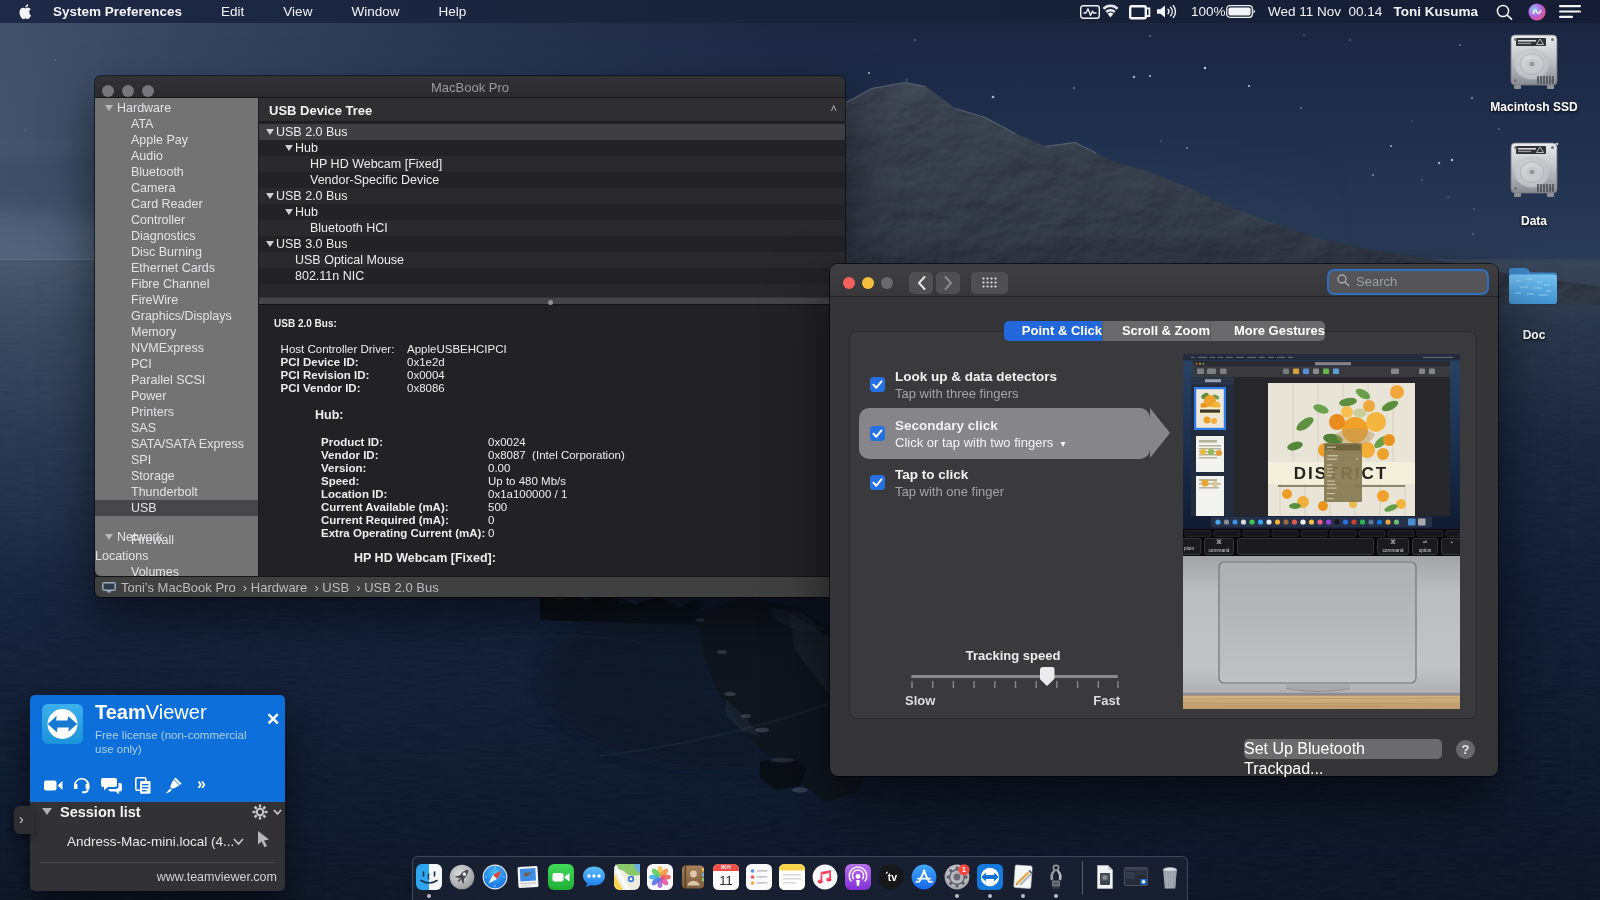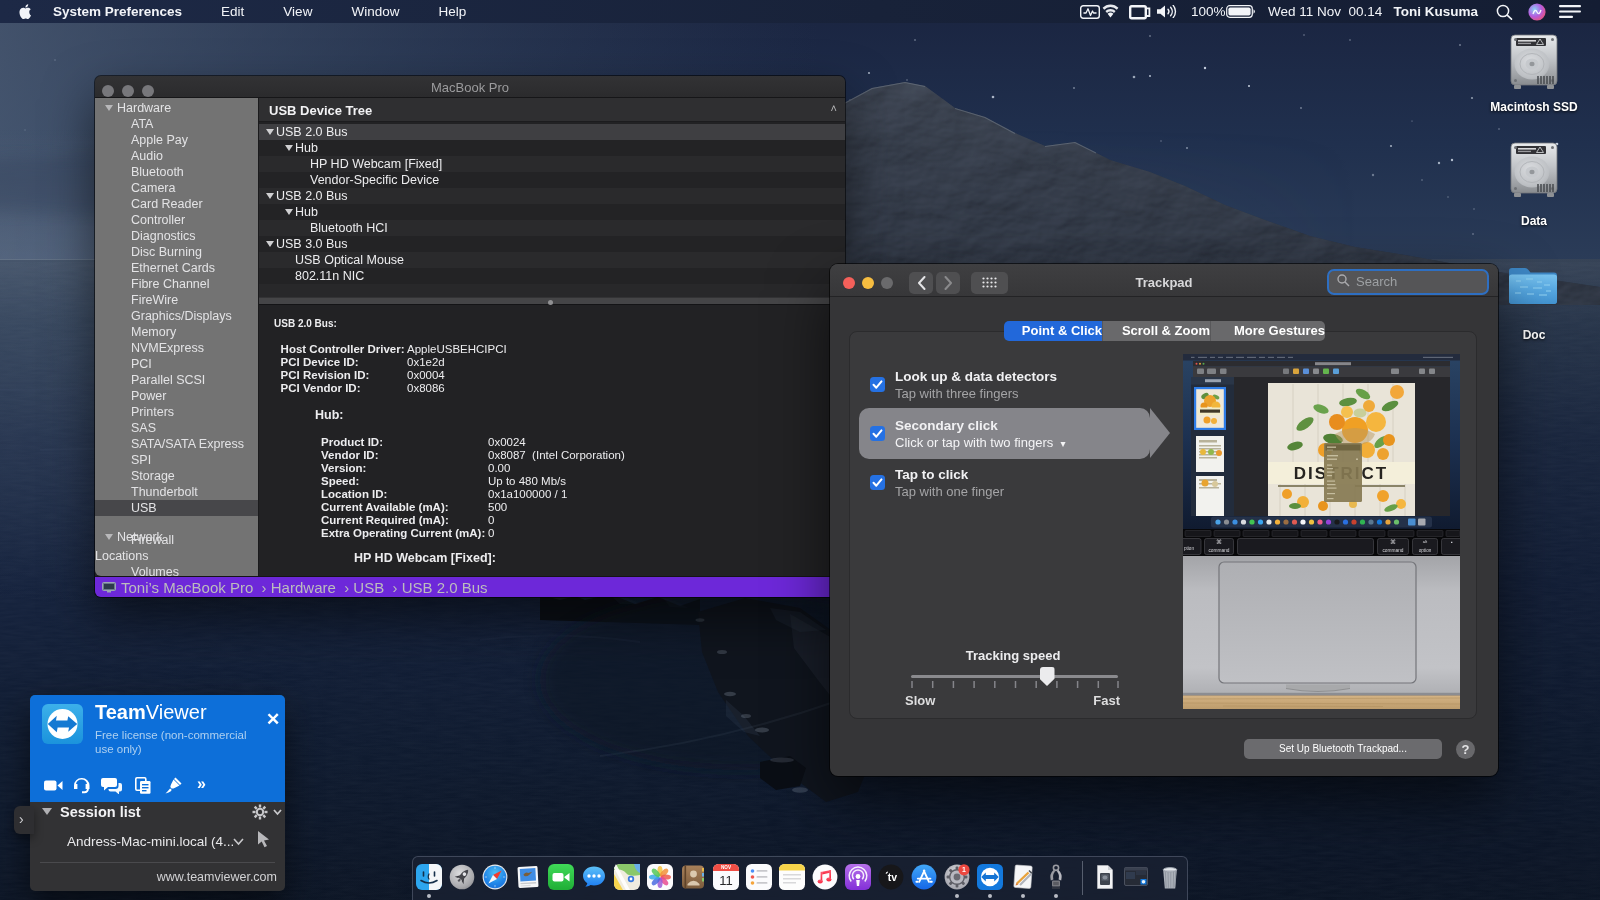--- a/index.html
+++ b/index.html
@@ -19,21 +19,21 @@
   #sititle { position:absolute; left:0; top:0; width:100%; height:22px; border-radius:6px 6px 0 0; background:linear-gradient(#323234,#2b2b2d); border-bottom:1px solid #161618; }
   #sititle .t { position:absolute; width:100%; text-align:center; top:4px; font-size:13px; color:#9b9b9d; }
   .gl { position:absolute; top:9px; width:12px; height:12px; border-radius:50%; background:#77777b; }
   #sisidebar { position:absolute; left:0; top:22px; width:164px; height:478px; background:#737373; border-right:1px solid #1a1a1c; border-radius:0 0 0 6px; overflow:hidden; }
   .srow { position:absolute; left:0; width:164px; height:16px; font-size:12.5px; color:#e3e3e5; line-height:16px; white-space:nowrap; }
   .srow .tri { display:inline-block; width:0; height:0; border-left:4.5px solid transparent; border-right:4.5px solid transparent; border-top:6px solid #b8b8ba; margin:0 4px 1px 0; }
   #sicontent { position:absolute; left:164px; top:22px; width:586px; height:478px; background:#222224; overflow:hidden; }
   .trow { position:absolute; left:0; width:586px; height:16px; font-size:12.5px; color:#ececee; line-height:16px; white-space:nowrap; font-weight:500; }
   .trow .tri { display:inline-block; width:0; height:0; border-left:4.5px solid transparent; border-right:4.5px solid transparent; border-top:6px solid #cfcfd1; margin:0 2px 1px 0; }
   .dline { position:absolute; font-size:11.5px; color:#ededef; line-height:13px; white-space:nowrap; }
-  #sibread { position:absolute; left:0; top:500px; width:750px; height:21px; background:#6d28d9; border-top:1px solid #151517; border-radius:0 0 6px 6px; color:#bcbcbe; font-size:15px; line-height:21px; }
+  #sibread { position:absolute; left:0; top:500px; width:750px; height:21px; background:#404040; border-top:1px solid #151517; border-radius:0 0 6px 6px; color:#bcbcbe; font-size:13px; line-height:21px; }
   
   #tpwin { position:absolute; left:830px; top:264px; width:668px; height:512px; border-radius:8px; background:#353537; box-shadow:0 25px 60px rgba(0,0,0,.6), 0 0 0 1px rgba(0,0,0,.6); z-index:20; }
   #tptitle { position:absolute; left:0; top:0; width:100%; height:33px; border-radius:8px 8px 0 0; background:linear-gradient(#3f3f41,#373739); border-bottom:1px solid #232325; }
   #tptitle .t { position:absolute; width:100%; text-align:center; top:10.5px; font-size:13px; font-weight:600; color:#d8d8da; }
   .tl { position:absolute; top:13px; width:12px; height:12px; border-radius:50%; }
   .navbtn { position:absolute; top:7.5px; height:22px; background:#4f4f51; border-radius:5px; color:#e8e8ea; text-align:center; }
   #tpbox { position:absolute; left:19px; top:67px; width:628px; height:388px; background:#3a3a3c; border:1px solid #2b2b2d; border-radius:8px; }
   #tptabs { position:absolute; left:174px; top:57px; height:20px; display:flex; font-size:13px; font-weight:600; color:#fff; z-index:5; }
   #tptabs div { height:20px; line-height:20px; text-align:right; background:#69696b; }
   #tptabs div:first-child { border-radius:5px 0 0 5px; background:#2268da; }
@@ -447,21 +447,21 @@
 <div class="trow" style="top:106px;background:#232325;padding-left:26px"><span class="tri"></span>Hub</div>
 <div class="trow" style="top:122px;background:#2a2a2c;padding-left:51px">Bluetooth HCI</div>
 <div class="trow" style="top:138px;background:#232325;padding-left:7px"><span class="tri"></span>USB 3.0 Bus</div>
 <div class="trow" style="top:154px;background:#2a2a2c;padding-left:36px">USB Optical Mouse</div>
 <div class="trow" style="top:170px;background:#232325;padding-left:36px">802.11n NIC</div>
 <div style="position:absolute;left:0;top:186px;width:586px;height:13px;background:#28282a"></div>
 <div style="position:absolute;left:0;top:199px;width:586px;height:8px;background:#454547;border-top:1px solid #333335;border-bottom:1px solid #141416">
           <div style="position:absolute;left:289px;top:1.5px;width:5px;height:5px;border-radius:50%;background:#909092"></div>
         </div>
 <div class="dline" style="left:15px;top:219px;font-weight:bold;font-size:10px">USB 2.0 Bus:</div>
-<div class="dline" style="left:21.6px;top:244.6px;font-weight:bold">Host Controller Driver:</div>
+<div class="dline" style="left:21.6px;top:244.6px;font-weight:normal">Host Controller Driver:</div>
 <div class="dline" style="left:148px;top:244.6px">AppleUSBEHCIPCI</div>
 <div class="dline" style="left:21.6px;top:257.6px;font-weight:bold">PCI Device ID:</div>
 <div class="dline" style="left:148px;top:257.6px">0x1e2d</div>
 <div class="dline" style="left:21.6px;top:270.6px;font-weight:bold">PCI Revision ID:</div>
 <div class="dline" style="left:148px;top:270.6px">0x0004</div>
 <div class="dline" style="left:21.6px;top:283.6px;font-weight:bold">PCI Vendor ID:</div>
 <div class="dline" style="left:148px;top:283.6px">0x8086</div>
 <div class="dline" style="left:56px;top:310.5px;font-weight:bold;font-size:12.5px">Hub:</div>
 <div class="dline" style="left:62px;top:337.5px;font-weight:bold">Product ID:</div>
 <div class="dline" style="left:229px;top:337.5px">0x0024</div>
@@ -513,21 +513,20 @@
               <circle cx="5.5" cy="5.5" r="1.1"></circle>
               <circle cx="9.5" cy="5.5" r="1.1"></circle>
               <circle cx="13.5" cy="5.5" r="1.1"></circle>
               <circle cx="1.5" cy="9.5" r="1.1"></circle>
               <circle cx="5.5" cy="9.5" r="1.1"></circle>
               <circle cx="9.5" cy="9.5" r="1.1"></circle>
               <circle cx="13.5" cy="9.5" r="1.1"></circle>
             </g>
           </svg>
     </div>
-    <div class="t">Trackpad</div>
   </div>
   <div id="tpsearch" style="position:absolute;left:497px;top:5px;width:162px;height:26px;border:2.5px solid #2e6fc2;border-radius:7px;background:#555557;">
     <svg width="13" height="13" viewBox="0 0 13 13" style="position:absolute;left:8px;top:3px">
           <circle cx="5" cy="5" r="4" fill="none" stroke="#aaaaad" stroke-width="1.4"></circle>
           <line x1="8" y1="8" x2="12" y2="12" stroke="#aaaaad" stroke-width="1.4"></line>
         </svg>
     <span style="position:absolute;left:27px;top:2.5px;font-size:13px;color:#9da0a3">Search</span>
   </div>
   <div id="tpbox"></div>
   <div id="tptabs">
@@ -808,21 +807,21 @@
             <line x1="125.2" y1="0" x2="125.2" y2="7"></line>
             <line x1="145.9" y1="0" x2="145.9" y2="7"></line>
             <line x1="166.6" y1="0" x2="166.6" y2="7"></line>
             <line x1="187.3" y1="0" x2="187.3" y2="7"></line>
             <line x1="207" y1="0" x2="207" y2="7"></line>
           </g>
         </svg>
   <div style="position:absolute;left:209.5px;top:400px;width:15px;height:19px;background:#ebebed;border-radius:3px 3px 2px 2px;clip-path:polygon(0 0,100% 0,100% 62%,50% 100%,0 62%)"></div>
   <div style="position:absolute;left:75px;top:426px;font-size:13px;font-weight:600;color:#dededf">Slow</div>
   <div style="position:absolute;left:255px;top:426px;width:35px;text-align:right;font-size:13px;font-weight:600;color:#dededf">Fast</div>
-  <div style="position:absolute;left:414px;top:472px;width:198px;height:20px;background:#6b6b6e;border-radius:5px;color:#fff;font-size:10px;text-align:center;line-height:20px">Set Up Bluetooth Trackpad...</div>
+  <div style="position:absolute;left:414px;top:472px;width:198px;height:20px;background:#6b6b6e;border-radius:5px;color:#fff;font-size:16px;line-height:20px">Set Up Bluetooth Trackpad...</div>
   <div style="position:absolute;left:626px;top:473px;width:19px;height:19px;background:#68686b;border-radius:50%;color:#e4e4e6;font-size:13px;font-weight:bold;text-align:center;line-height:19px">?</div>
 </div>
 </div>
 
 <div id="tvwin">
   <div id="tvhead"></div>
   <div id="tvbody">
 <div class="abs" style="left:-16px;top:111px;width:20px;height:28px;background:#2e2e31;border-radius:6px 0 0 6px;color:#cfcfd2;font-size:14px;line-height:26px;text-align:left;padding-left:5px;box-shadow:0 4px 10px rgba(0,0,0,.4)">›</div>
 <div id="tvhead2">
 <svg class="abs" style="left:12px;top:9px" width="41" height="40" viewBox="0 0 41 40">

